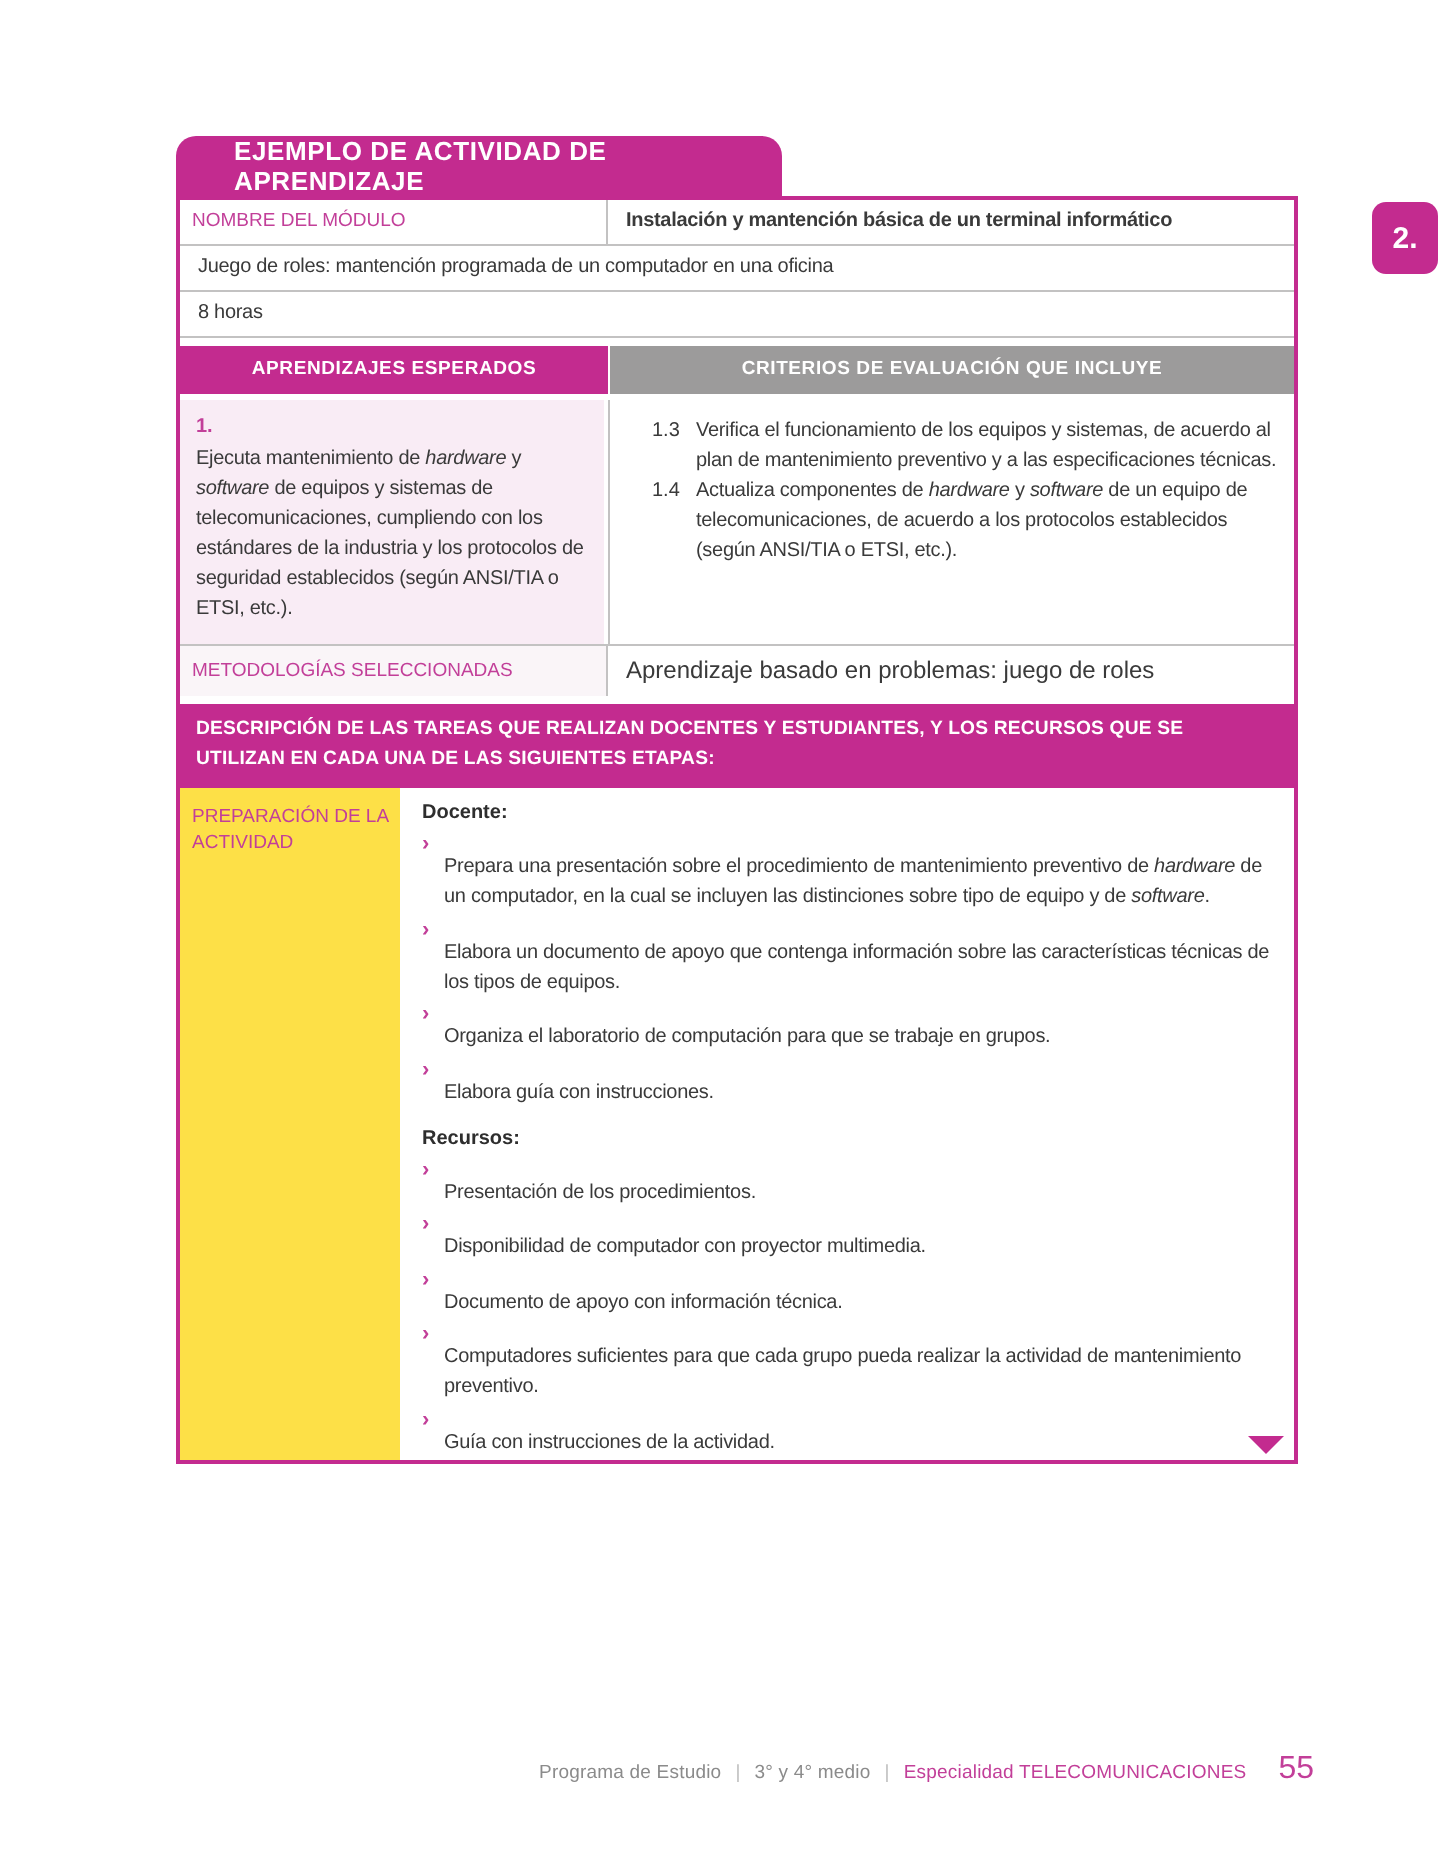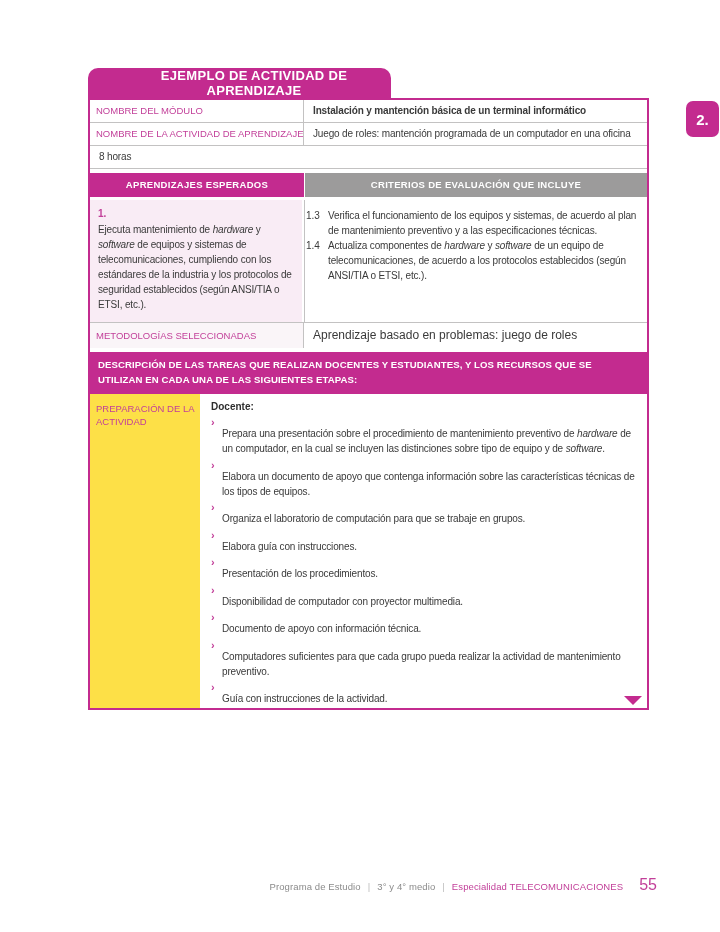--- a/index.html
+++ b/index.html
@@ -28,21 +28,21 @@
     color: #fff; font-weight: bold; font-size: 15px;
   }
 
   .title-box {
     position: absolute; left: 88px; top: 68px;
     width: 303px; height: 30px;
     background: var(--accent);
     border-radius: 10px 10px 0 0;
     display: flex; align-items: center;
     padding-left: 29px;
-    color: #fff; font-weight: bold; font-size: 13px; letter-spacing: 0.3px; text-align: center;
+    color: #fff; font-weight: bold; font-size: 13px; letter-spacing: 0.3px;
   }
 
   .activity-table {
     position: absolute; left: 88px; top: 98px;
     width: 561px;
     border: 2px solid var(--accent);
     background: #fff;
   }
 
   .info-row { display: flex; height: 23px; border-bottom: 1px solid var(--line-gray); }
@@ -65,21 +65,21 @@
   .col-header {
     color: #fff; font-weight: bold; font-size: 9.5px;
     text-align: center; line-height: 24px; letter-spacing: 0.3px;
     white-space: nowrap; overflow: hidden;
   }
   .col-header.pink { width: 214px; background: var(--accent); }
   .col-header.gray { flex: 1; background: var(--header-gray); }
 
   .content-row { display: flex; min-height: 123px; border-bottom: 1px solid var(--line-gray); }
   .ae-cell { width: 212px; margin-right: 2px; background: #f9ecf5; padding: 8px 8px 10px 8px; }
-  .ce-cell { flex: 1; border-left: 1px solid var(--line-gray); padding: 8px 5px 8px 1px; }
+  .ce-cell { flex: 1; border-left: 1px solid var(--line-gray); padding: 8px 5px 8px 21px; }
   .ae-number { font-weight: bold; color: var(--label-pink); font-size: 10px; margin-bottom: 3px; }
   .body-text { font-size: 10px; line-height: 15px; color: var(--text-dark); letter-spacing: -0.15px; }
   .ce-item { display: flex; }
   .ce-num { flex: 0 0 22px; font-size: 10px; line-height: 15px; color: var(--text-dark); }
   .it { font-style: italic; }
 
   .meth-row { display: flex; height: 25px; }
   .meth-label {
     width: 214px; border-right: 1px solid var(--line-gray);
     background: #faf5f8; font-size: 9.5px; color: var(--label-pink);
@@ -135,21 +135,20 @@
   <span>EJEMPLO DE ACTIVIDAD DE APRENDIZAJE</span>
 </div>
 
 <div class="activity-table">
 
   <div class="info-row">
     <div class="info-label">NOMBRE DEL MÓDULO</div>
     <div class="info-value bold">Instalación y mantención básica de un terminal informático</div>
   </div>
   <div class="info-row">
-    <div class="info-label">NOMBRE DE LA ACTIVIDAD DE APRENDIZAJE</div>
     <div class="info-value">Juego de roles: mantención programada de un computador en una oficina</div>
   </div>
   <div class="info-row">
     <div class="info-value">8 horas</div>
   </div>
 
   <div class="gap4"></div>
 
   <div class="col-headers">
     <div class="col-header pink">APRENDIZAJES ESPERADOS</div>
@@ -199,20 +198,21 @@
         </li>
         <li>
           <span class="bullet">›</span>
           <span class="li-text body-text"><span>Organiza el laboratorio de computación para que se trabaje en grupos.</span></span>
         </li>
         <li>
           <span class="bullet">›</span>
           <span class="li-text body-text"><span>Elabora guía con instrucciones.</span></span>
         </li>
       </ul>
+      <div class="subheading rec">Recursos:</div>
       <ul class="bullets">
         <li>
           <span class="bullet">›</span>
           <span class="li-text body-text">Presentación de los procedimientos.</span>
         </li>
         <li>
           <span class="bullet">›</span>
           <span class="li-text body-text">Disponibilidad de computador con proyector multimedia.</span>
         </li>
         <li>

